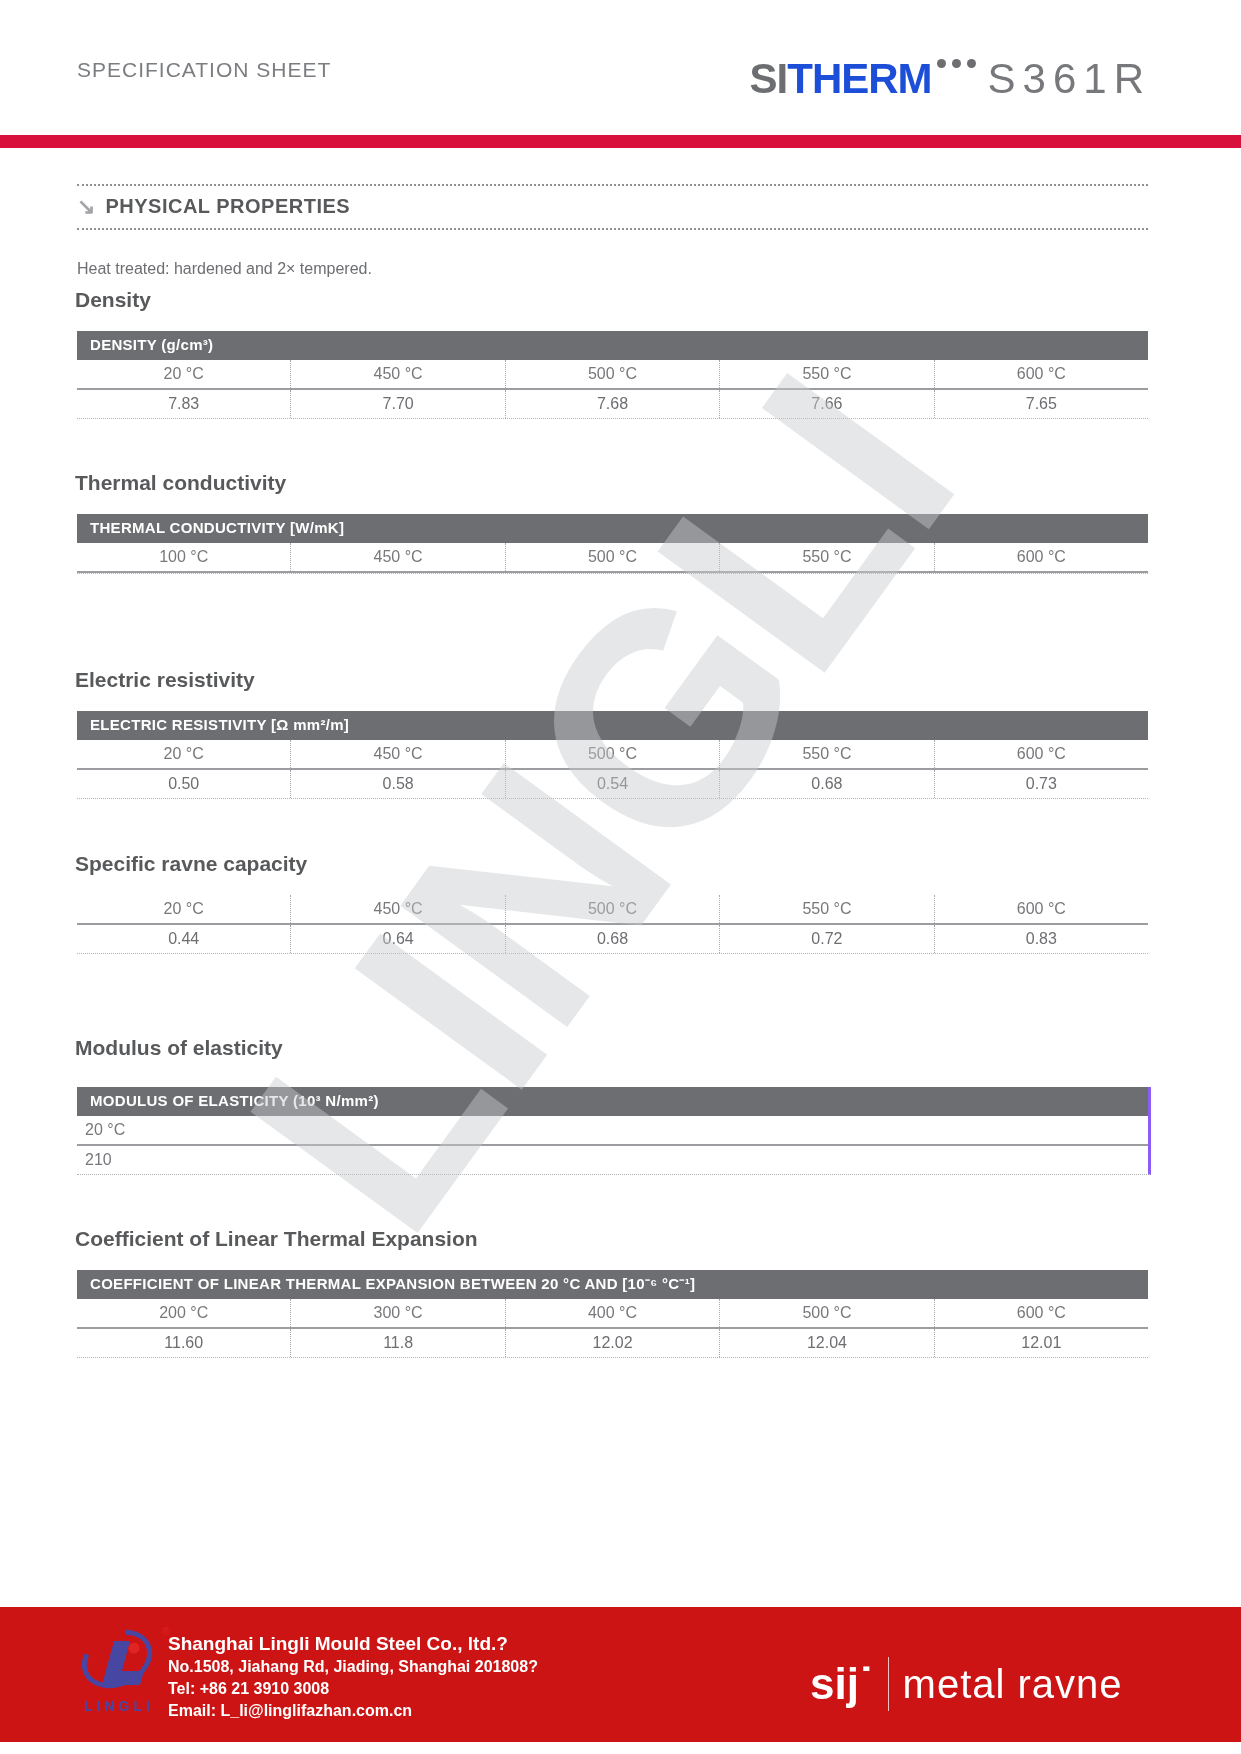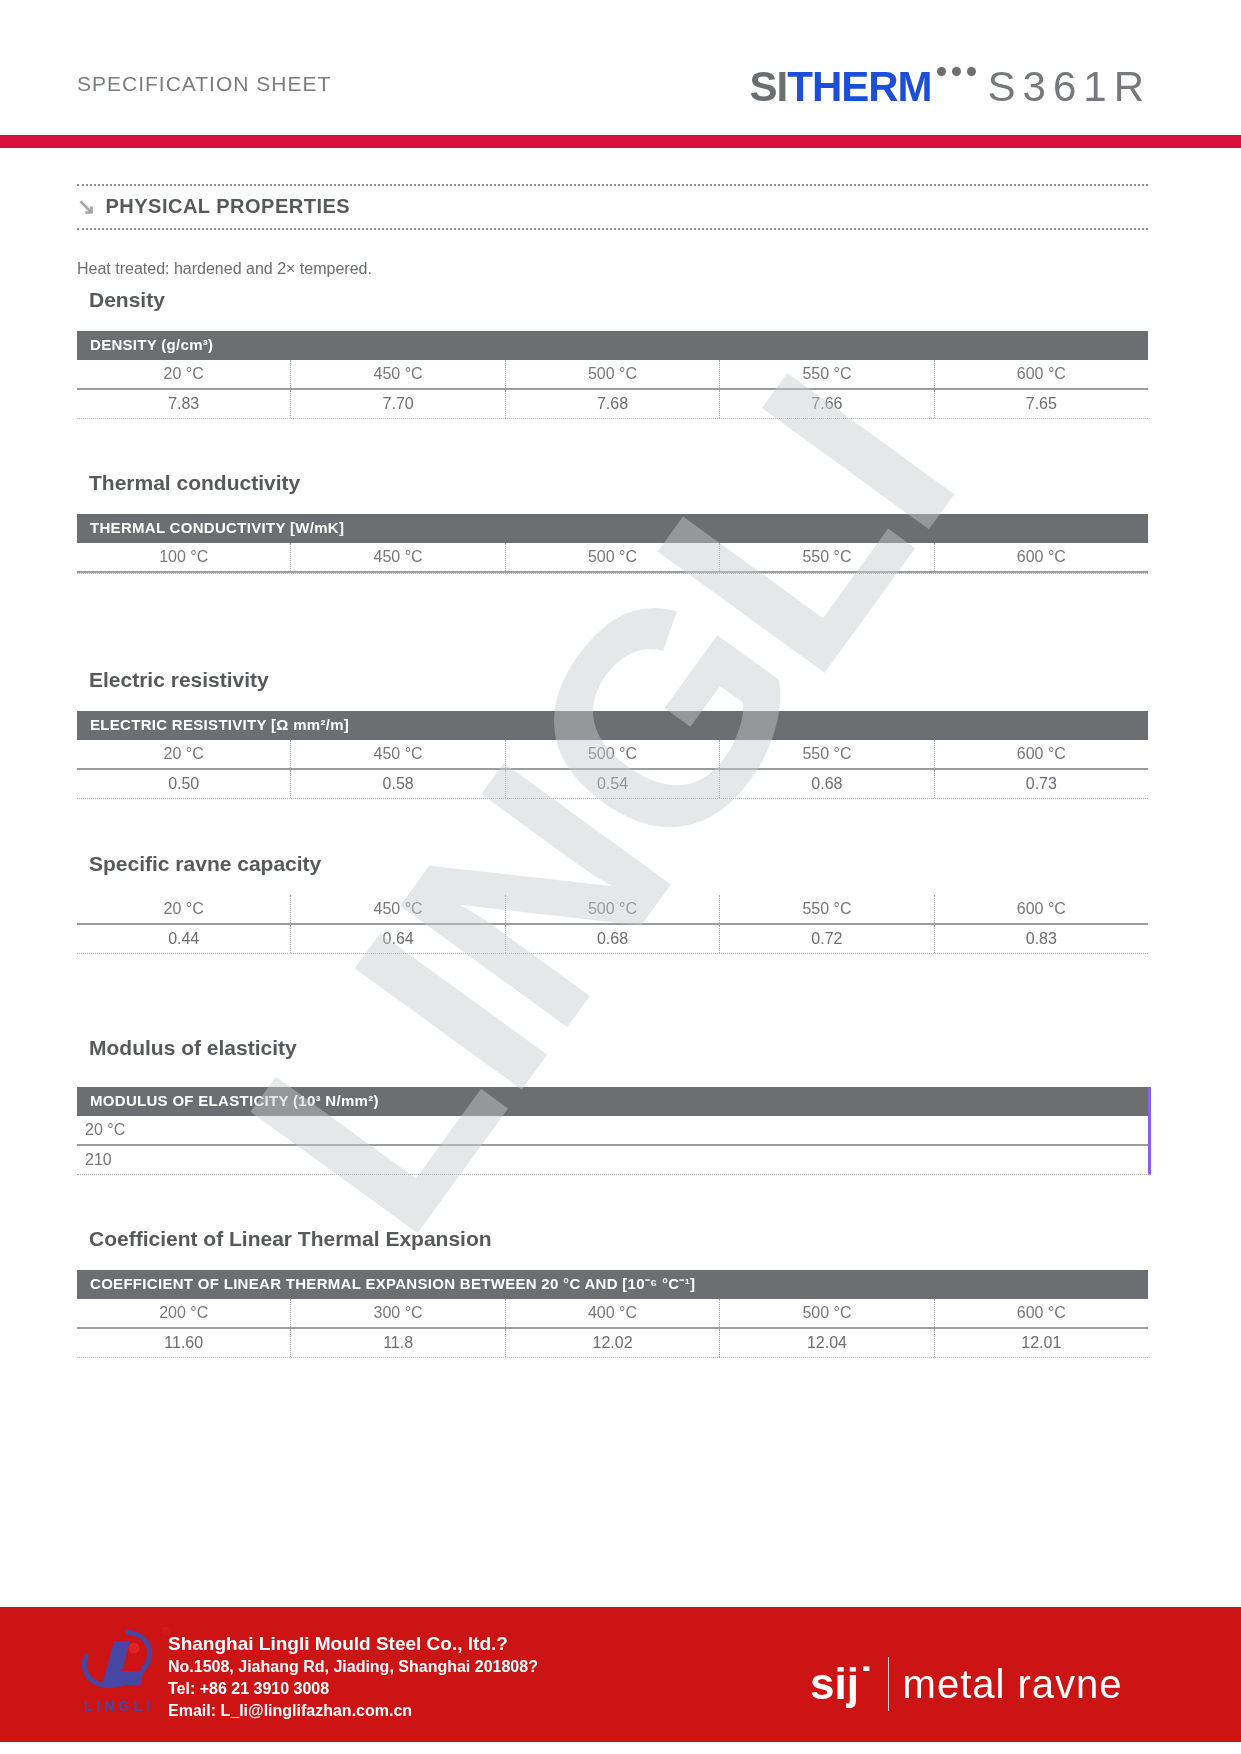--- a/index.html
+++ b/index.html
@@ -7,21 +7,21 @@
     width: 1241px; height: 1754px;
     background: #ffffff;
     font-family: "Liberation Sans", sans-serif;
     overflow: hidden;
     position: relative;
   }
 
   
   #hdr {
     position: absolute; left: 77px; right: 90px; top: 58px; height: 58px;
-    display: flex; justify-content: space-between; align-items: center;
+    display: flex; justify-content: space-between; align-items: flex-start;
   }
   .doc-type {
     font-size: 21px; color: #7b7d80; letter-spacing: 1px;
     margin-bottom: 6px; font-weight: 400;
   }
   .brand { display: flex; align-items: flex-end; }
   .brand-main { font-size: 42px; font-weight: 800; letter-spacing: -1px; line-height: 1; }
   .brand-si { color: #6d6e71; }
   .brand-therm { color: #1d4ed8; }
   .brand-dots { display: inline-flex; gap: 6px; margin: 0 12px 32px 5px; }
@@ -42,21 +42,21 @@
     display: flex; align-items: center; gap: 10px;
   }
   .arrow-icon { color: #a2a4a7; font-size: 22px; font-weight: bold; line-height: 1; }
   .arrow-icon::before { content: "\2198"; }
   .section-title { font-size: 20px; font-weight: bold; color: #58595b; letter-spacing: 0.5px; }
 
   
   #intro { position: absolute; left: 77px; top: 260px; font-size: 16px; color: #6d6e71; }
 
   
-  .pheading { position: absolute; left: 89px; font-size: 21px; font-weight: bold; color: #58595b; }
+  .pheading { position: absolute; left: 75px; font-size: 21px; font-weight: bold; color: #58595b; }
   .ptable { position: absolute; left: 77px; width: 1071px; border-bottom: 1px dotted #b3b5b8; }
   .bar {
     background: #6d6e71; color: #ffffff; font-weight: bold; font-size: 15px;
     letter-spacing: 0.3px; padding: 5px 0 7px 13px; line-height: 17px; height: 17px;
   }
   .row { display: flex; }
   .cell {
     flex: 1; text-align: center; padding: 5px 0;
     font-size: 16px; color: #77787b;
     border-left: 1px dotted #a6a8ab;

